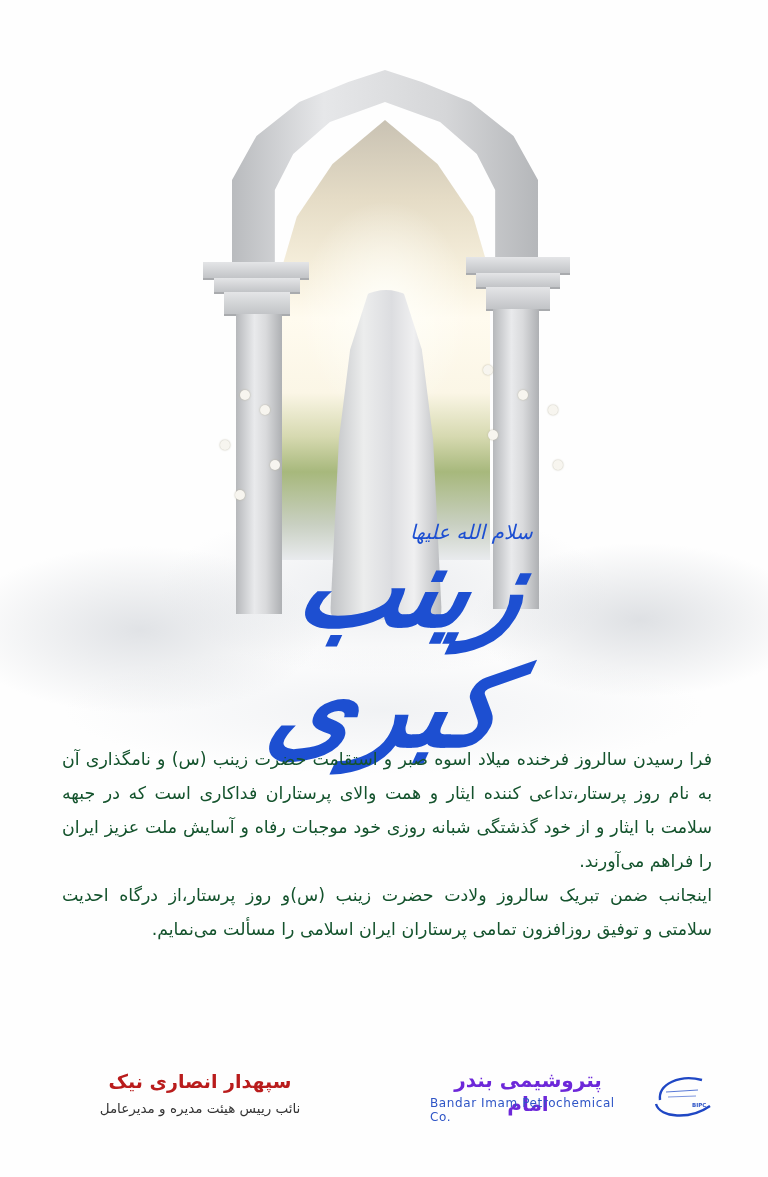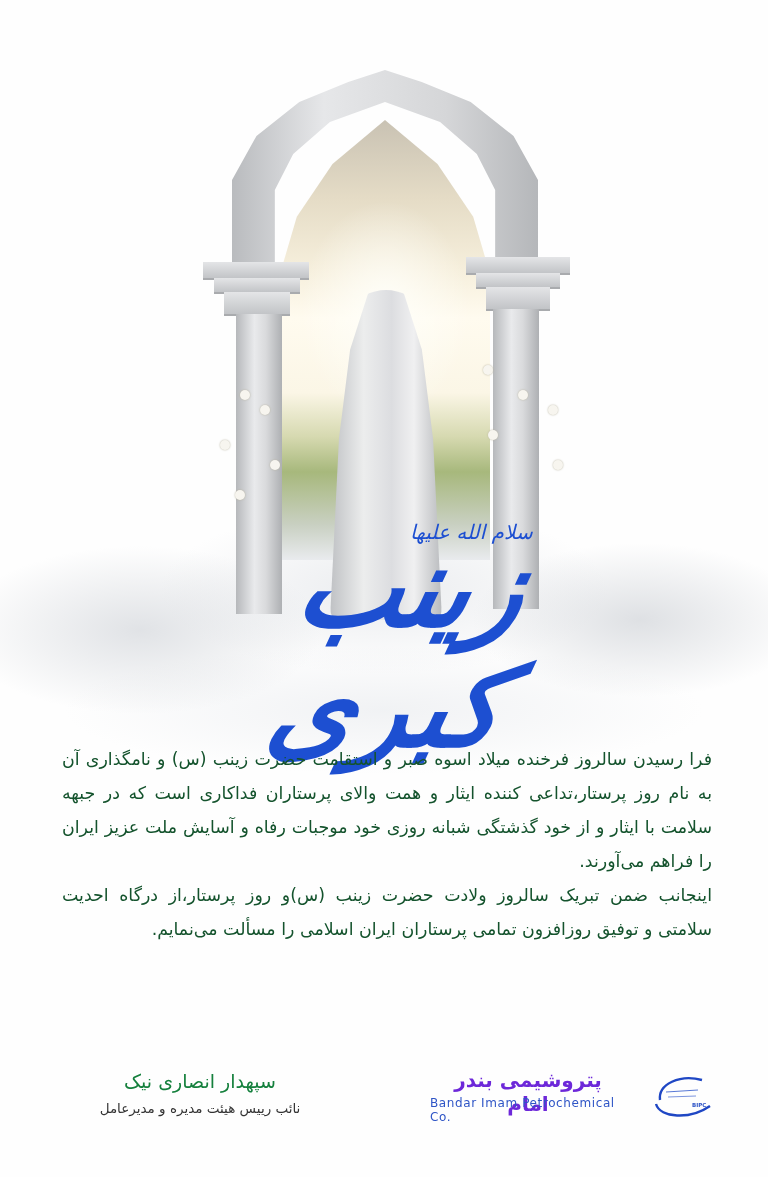--- a/index.html
+++ b/index.html
@@ -72,21 +72,21 @@
   .message {
     position: absolute; left: 62px; top: 742px; width: 650px;
     direction: rtl; text-align: justify; text-align-last: right;
     color: #14532d; font-size: 17.4px; line-height: 34px;
     font-family: "DejaVu Sans", sans-serif;
   }
   .message p { margin: 0; }
 
   
   .signature { position: absolute; left: 60px; top: 1068px; width: 280px; direction: rtl; text-align: center; }
-  .sig-name { color: #15803d; font-size: 19px; font-weight: normal; line-height: 26px; }
+  .sig-name { color: #b91c1c; font-size: 19px; font-weight: bold; line-height: 26px; }
   .sig-title { color: #333333; font-size: 13.5px; line-height: 24px; margin-top: 2px; }
 
   
   .logo { position: absolute; left: 430px; top: 1068px; width: 290px; height: 50px; }
   .logo-fa {
     position: absolute; left: 0; top: 0; width: 196px; text-align: center; direction: rtl;
     color: #6d28d9; font-size: 20px; font-weight: bold; line-height: 24px;
   }
   .logo-en {
     position: absolute; left: 0; top: 28px; width: 210px; text-align: left;

